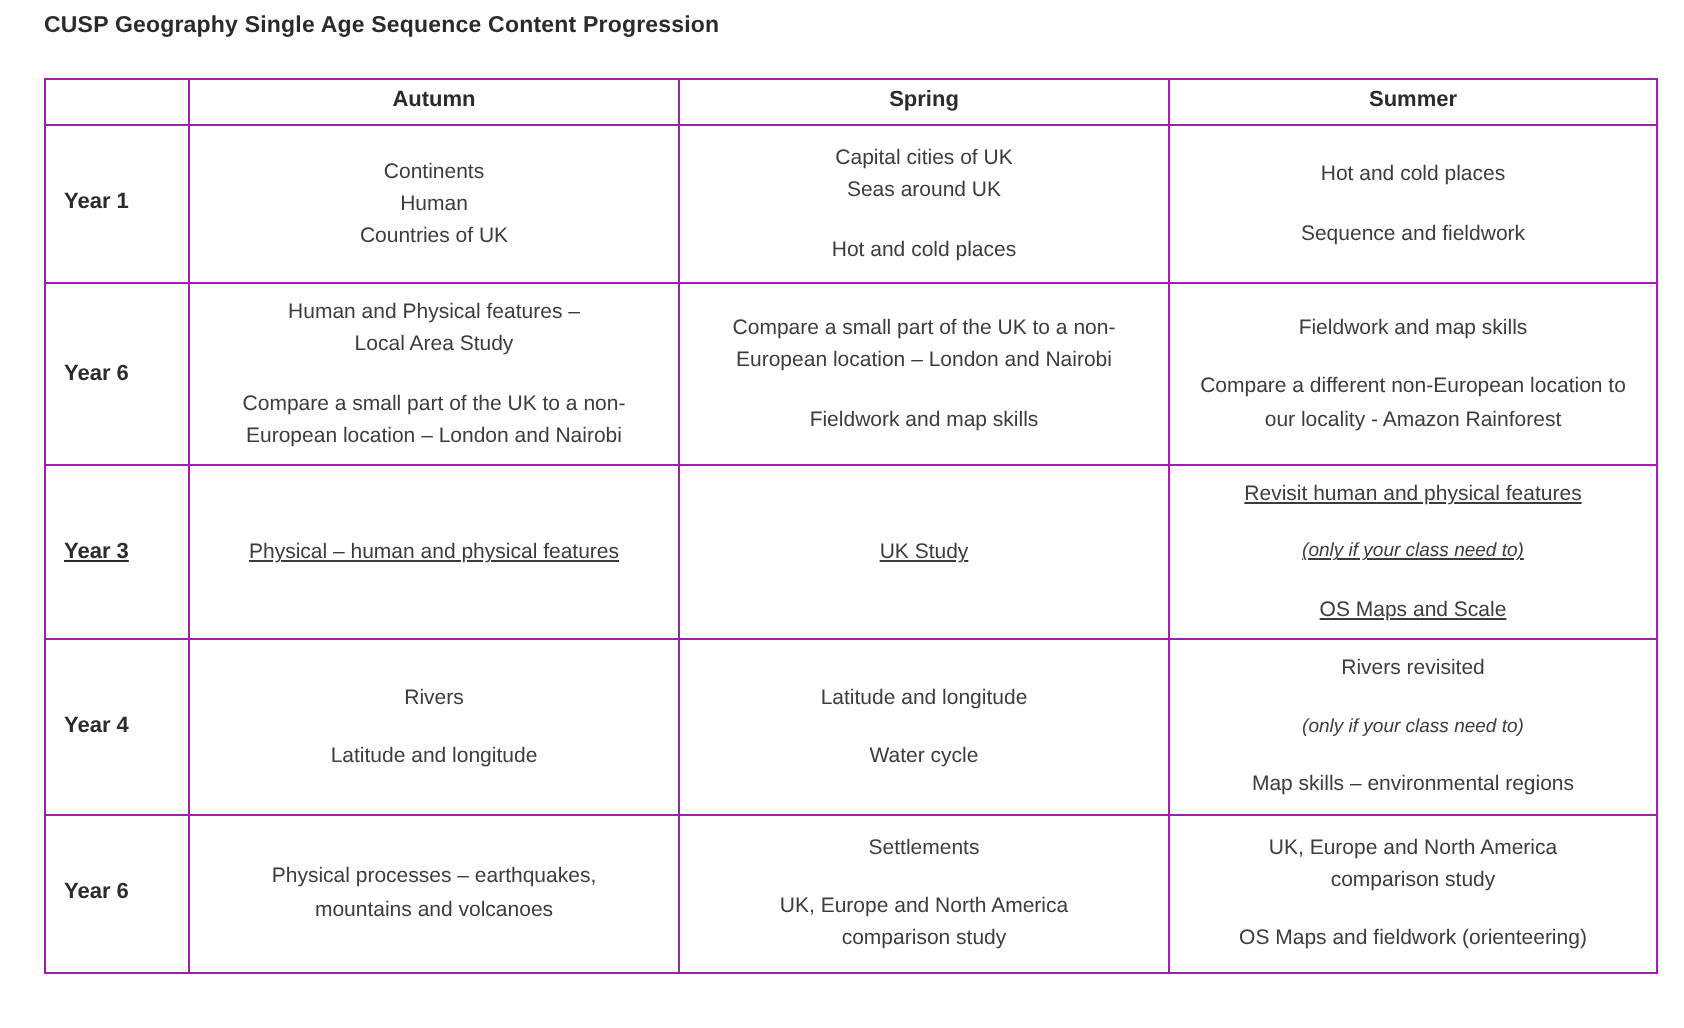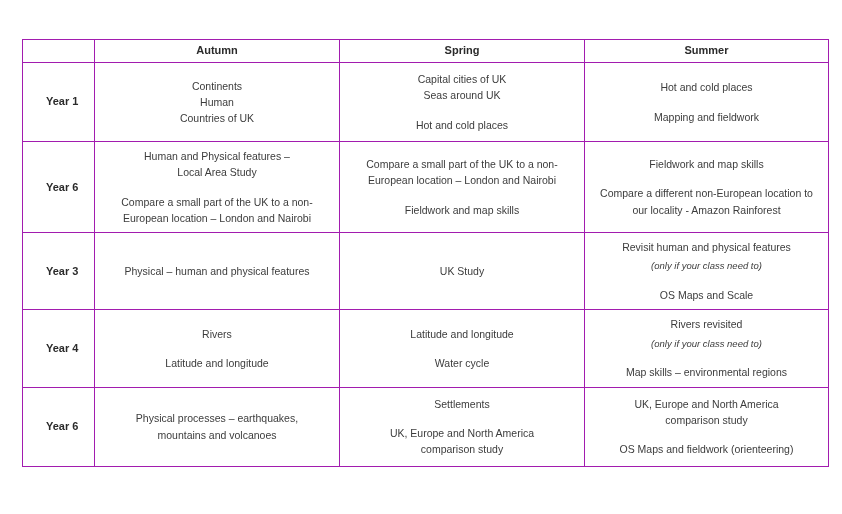--- a/index.html
+++ b/index.html
@@ -58,54 +58,55 @@
     height: 22px;
     font-weight: bold;
     font-size: 11px;
     color: #2b2b2b;
   }
   td.year-cell {
     font-weight: bold;
     font-size: 11px;
     color: #2b2b2b;
     text-align: left;
-    padding-left: 23px;
+    padding-left: 9px;
   }
   td.content-cell {
     padding: 6px 8px;
   }
   .blk {
     display: block;
   }
   .blk + .blk {
     margin-top: 13px;
   }
   .line {
     display: block;
   }
   .note {
     display: block;
     font-style: italic;
     font-size: 9.5px;
     color: #3c3c3c;
-    margin-top: 4px;
+    margin-top: 14px;
   }
   
   tr.r-y1 td { height: 66px; }
   tr.r-y2 td { height: 76px; }
-  tr.r-y3 td { height: 63px; }
+  tr.r-y3 td { height: 63px; text-decoration: underline; }
   tr.r-y4 td { height: 61px; }
   tr.r-y5 td { height: 57px; }
   tr.r-y6 td { height: 66px; }
 </style>
 </head>
 <body>
 
 <div class="page">
 
+  <div class="doc-title">CUSP Geography Single Age Sequence Content Progression</div>
 
   <table class="progression-table">
     <colgroup>
       <col class="c-year">
       <col class="c-term">
       <col class="c-term2">
       <col class="c-term3">
     </colgroup>
     <thead>
       <tr>
@@ -132,21 +133,21 @@
             </span>
             <span class="blk">
               <span class="line">Hot and cold places</span>
             </span>
           </td>
           <td class="content-cell">
             <span class="blk">
               <span class="line">Hot and cold places</span>
             </span>
             <span class="blk">
-              <span class="line">Mapping and fieldwork</span>
+              <span class="line">Sequence and fieldwork</span>
             </span>
           </td>
         </tr>
         <tr class="r-y2">
           <td class="year-cell">Year 6</td>
           <td class="content-cell">
             <span class="blk">
               <span class="line">Human and Physical features –</span>
               <span class="line">Local Area Study</span>
             </span>

